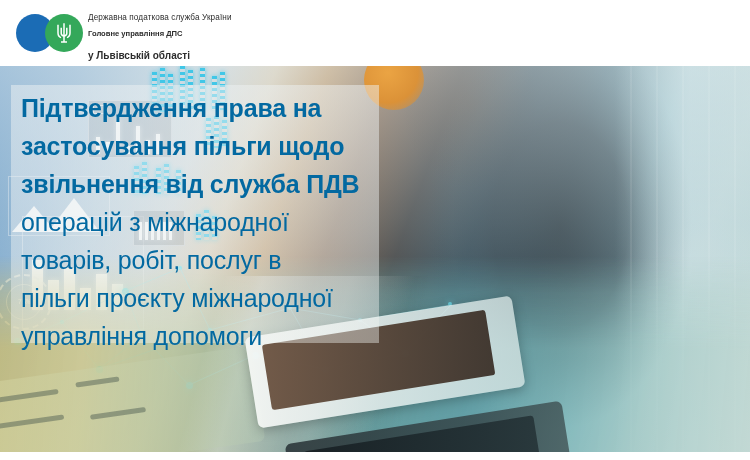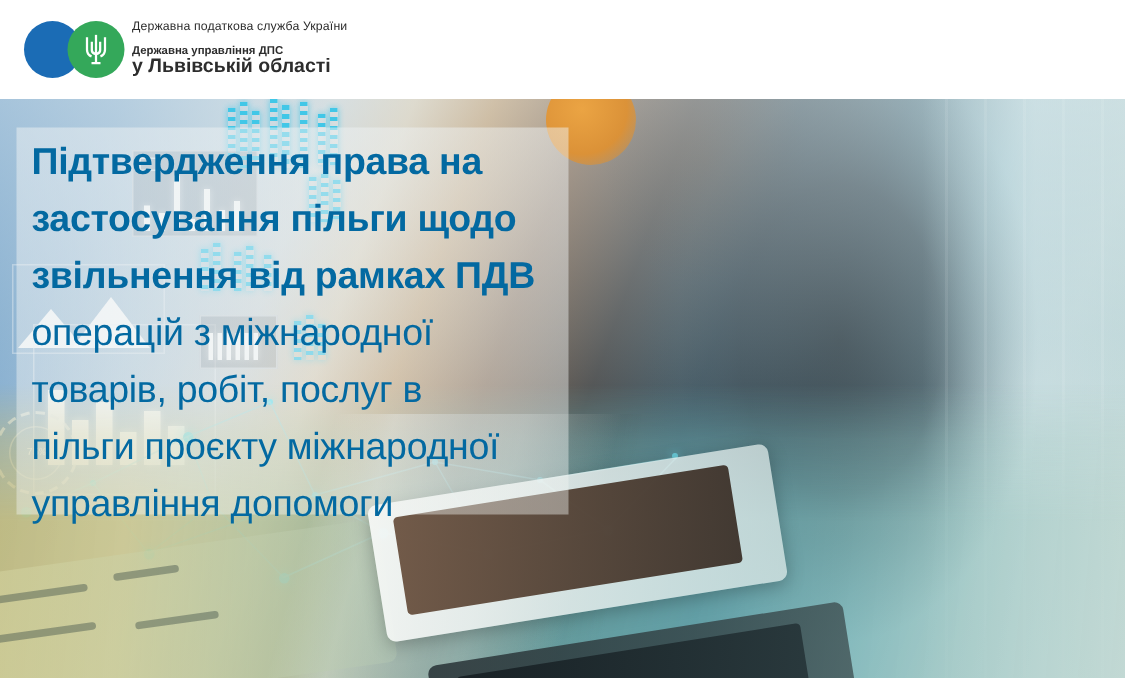--- a/index.html
+++ b/index.html
@@ -59,25 +59,26 @@
   }
   .hdr-line2 {
     margin-top: 6px;
     font-size: 7.6px;
     font-weight: bold;
     color: #2d2d2d;
     line-height: 10px;
     white-space: nowrap;
   }
   .hdr-line3 {
-    font-size: 13px;
+    font-size: 10px;
     font-weight: bold;
     color: #2d2d2d;
     line-height: 10px;
     white-space: nowrap;
+    margin-top: 12px;
   }
 
   
   .photo {
     position: absolute;
     left: 0; top: 66px;
     width: 750px; height: 394px;
     overflow: hidden;
     background: #9ab8cf;
   }
@@ -420,21 +421,21 @@
     <div class="device-slab slab-dark">
       <div class="slab-dark-screen"></div>
     </div>
   </div>
 
   <div class="text-panel"></div>
 
   <div class="title-block">
     <div class="title-line bold">Підтвердження права на</div>
     <div class="title-line bold">застосування пільги щодо</div>
-    <div class="title-line bold">звільнення від рамках ПДВ</div>
+    <div class="title-line bold">звільнення від служба ПДВ</div>
     <div class="title-line">операцій з міжнародної</div>
     <div class="title-line">товарів, робіт, послуг в</div>
     <div class="title-line">пільги проєкту міжнародної</div>
     <div class="title-line">управління допомоги</div>
   </div>
 
   <div class="header">
     <div class="logo-wrap">
       <div class="logo-circle blue"></div>
       <div class="logo-circle green"></div>
@@ -444,19 +445,19 @@
           <path d="M3 5 h2 v11 c0 3 1.6 4.6 3.4 5.2 l-.7 1.9 C4.9 22.2 3 19.6 3 16 Z"></path>
           <path d="M21 5 h-2 v11 c0 3 -1.6 4.6 -3.4 5.2 l.7 1.9 C19.1 22.2 21 19.6 21 16 Z"></path>
           <path d="M7.3 9 h2 v7.2 c0 1.5 .9 2.3 2.7 2.3 s2.7 -.8 2.7 -2.3 V9 h2 v7.6 c0 2.7 -2 4.3 -4.7 4.3 s-4.7 -1.6 -4.7 -4.3 Z"></path>
           <path d="M8 27 h8 v2 h-8 Z"></path>
         </g>
       </svg>
     </div>
 
     <div class="header-text">
       <div class="hdr-line1">Державна податкова служба України</div>
-      <div class="hdr-line2">Державна управління ДПС</div>
+      <div class="hdr-line2">Головне управління ДПС</div>
       <div class="hdr-line3">у Львівській області</div>
     </div>
   </div>
 
   <div class="bottom-bar"></div>
 </div>
 
 </body></html>

